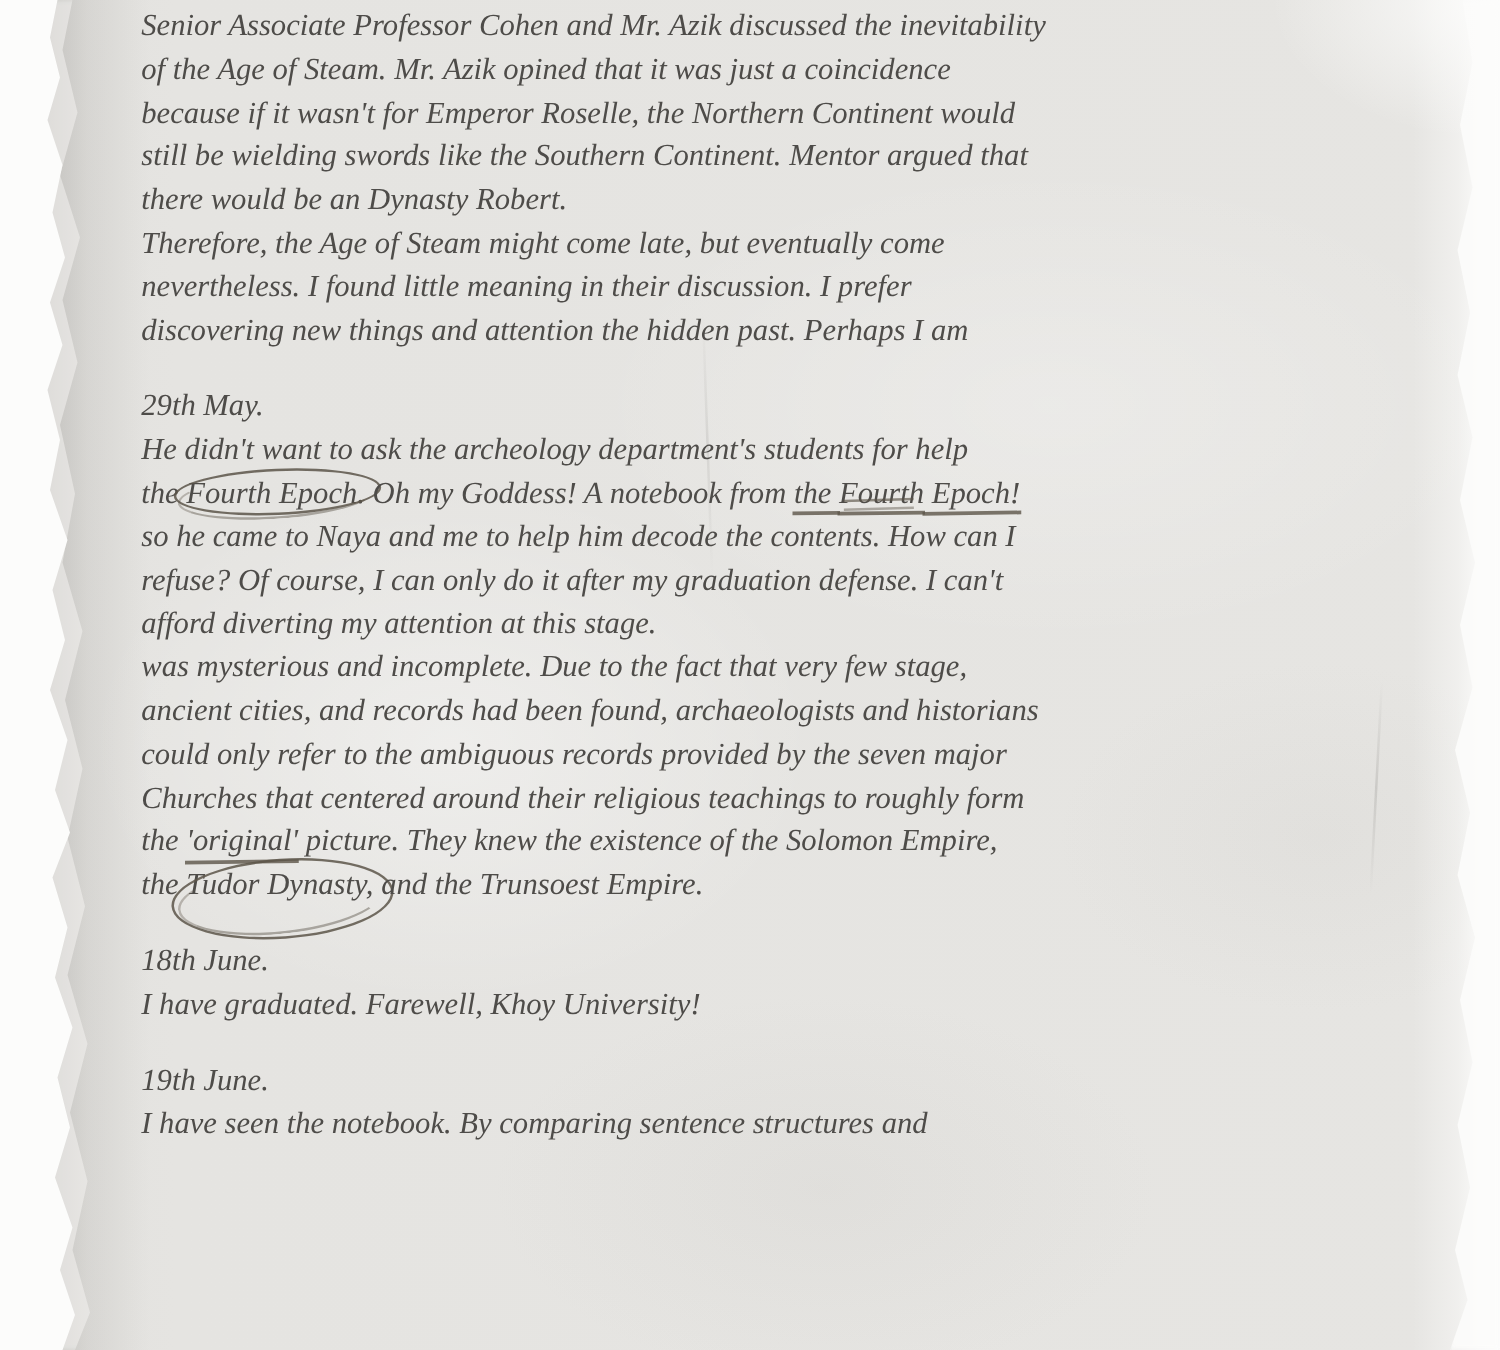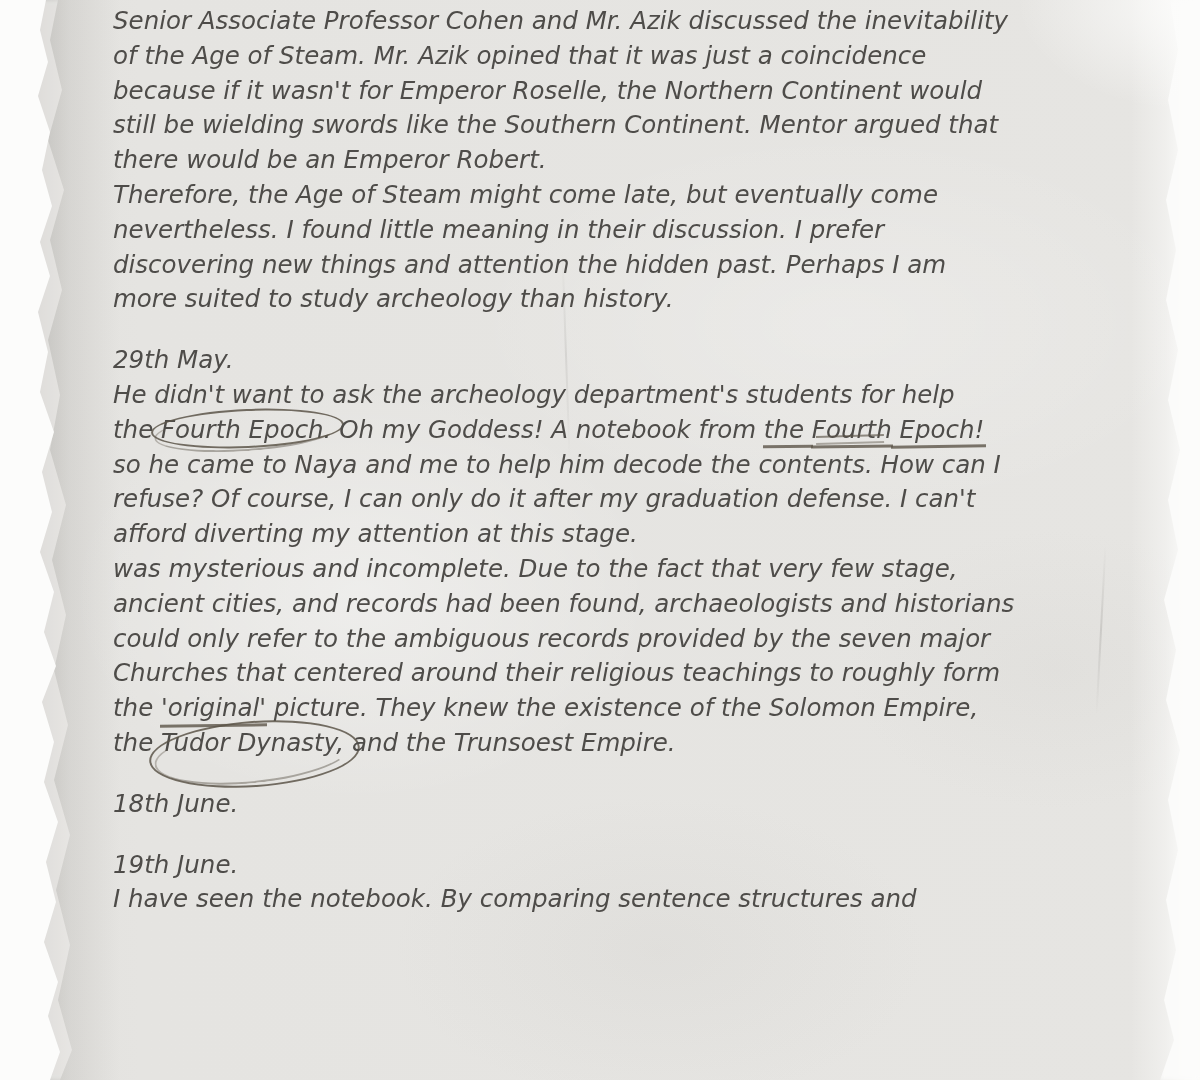--- a/index.html
+++ b/index.html
@@ -99,20 +99,21 @@
     width: 1068px;
     color: #4e4c49;
     font-family: "DejaVu Sans", sans-serif;
     font-style: italic;
     font-size: 24.5px;
     line-height: 34.8px;
   }
   .line {
     white-space: nowrap;
     height: 34.8px;
+    font-family: Liberation Serif, serif;
   }
   .line.blank { height: 26px; }
   .line span { position: relative; }
   
   .annot-circle::after {
     content: "";
     position: absolute;
     left: -10px; right: -13px; top: -6px; bottom: -4px;
     border: 2.5px solid rgba(92,85,73,0.85);
     border-radius: 50%;
@@ -164,37 +165,37 @@
   <div class="torn-left-soft"></div>
   <div class="torn-left"></div>
   <div class="right-fade"></div>
   <div class="torn-right"></div>
   <div class="corner-highlight-tr"></div>
   <div class="text-block">
       <div class="line"><span>Senior Associate Professor Cohen and Mr. Azik discussed the inevitability</span></div>
       <div class="line"><span>of the Age of Steam. Mr. Azik opined that it was just a coincidence</span></div>
       <div class="line"><span>because if it wasn't for Emperor Roselle, the Northern Continent would</span></div>
       <div class="line"><span>still be wielding swords like the Southern Continent. Mentor argued that</span></div>
-      <div class="line"><span>there would be an Emperor Robert.</span></div>
+      <div class="line"><span>there would be an Dynasty Robert.</span></div>
       <div class="line"><span>Therefore, the Age of Steam might come late, but eventually come</span></div>
       <div class="line"><span>nevertheless. I found little meaning in their discussion. I prefer</span></div>
       <div class="line"><span>discovering new things and attention the hidden past. Perhaps I am</span></div>
-      <div class="line"><span>more suited to study archeology than history.</span></div>
       <div class="line blank"></div>
       <div class="line"><span>29th May.</span></div>
       <div class="line"><span>He didn't want to ask the archeology department's students for help</span></div>
       <div class="line"><span>the </span><span class="annot-circle">Fourth Epoch.</span><span> Oh my Goddess! A notebook from </span><span class="annot-u">the </span><span class="annot-u annot-u2">Fourth</span><span class="annot-u"> Epoch!</span></div>
       <div class="line"><span>so he came to Naya and me to help him decode the contents. How can I</span></div>
       <div class="line"><span>refuse? Of course, I can only do it after my graduation defense. I can't</span></div>
       <div class="line"><span>afford diverting my attention at this stage.</span></div>
       <div class="line"><span>was mysterious and incomplete. Due to the fact that very few stage,</span></div>
       <div class="line"><span>ancient cities, and records had been found, archaeologists and historians</span></div>
       <div class="line"><span>could only refer to the ambiguous records provided by the seven major</span></div>
       <div class="line"><span>Churches that centered around their religious teachings to roughly form</span></div>
       <div class="line"><span>the </span><span class="annot-u">'original'</span><span> picture. They knew the existence of the Solomon Empire,</span></div>
       <div class="line"><span>the </span><span class="annot-circle annot-c3">Tudor Dynasty,</span><span> and the Trunsoest Empire.</span></div>
       <div class="line blank"></div>
       <div class="line"><span>18th June.</span></div>
+      <div class="line"><span>I have graduated. Farewell, Khoy University!</span></div>
       <div class="line blank"></div>
       <div class="line"><span>19th June.</span></div>
       <div class="line"><span>I have seen the notebook. By comparing sentence structures and</span></div>
     </div>
 </div>
 
 </body></html>

